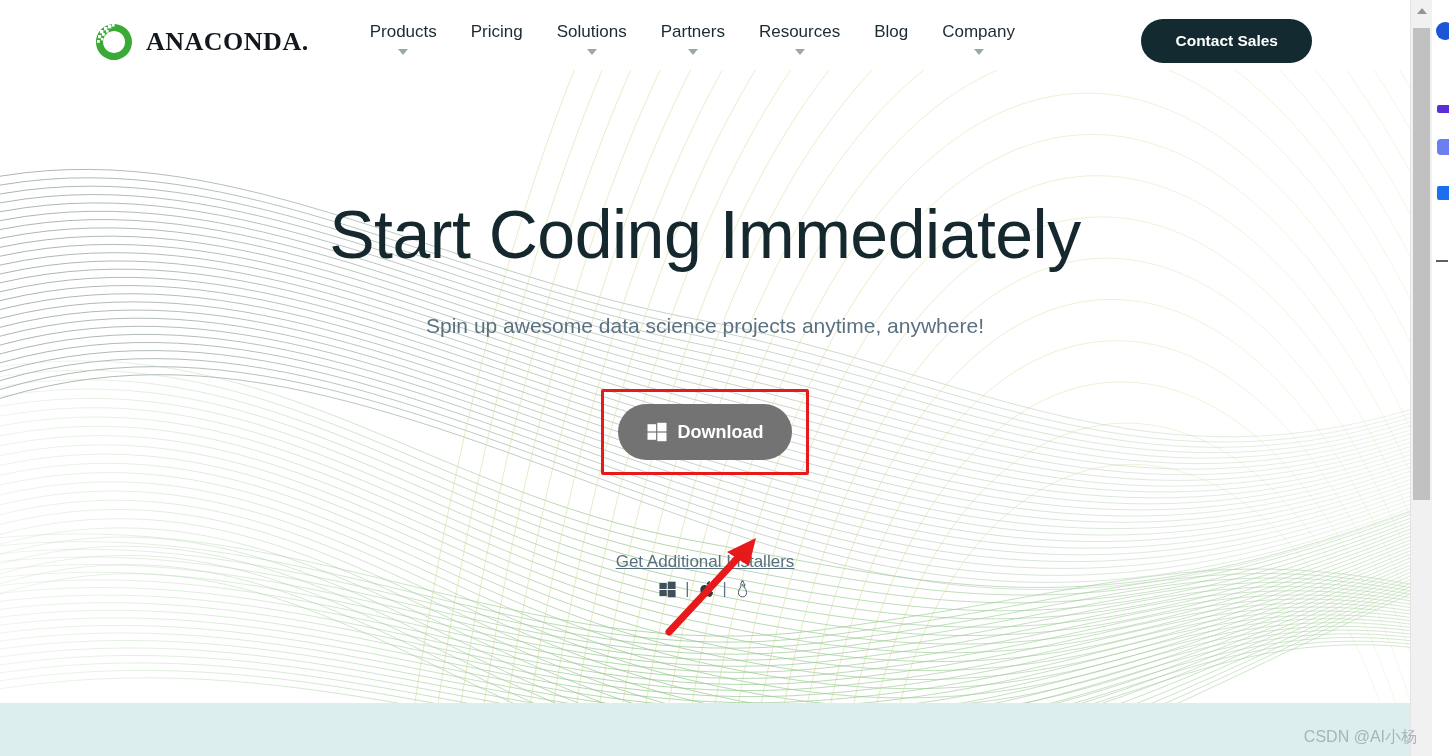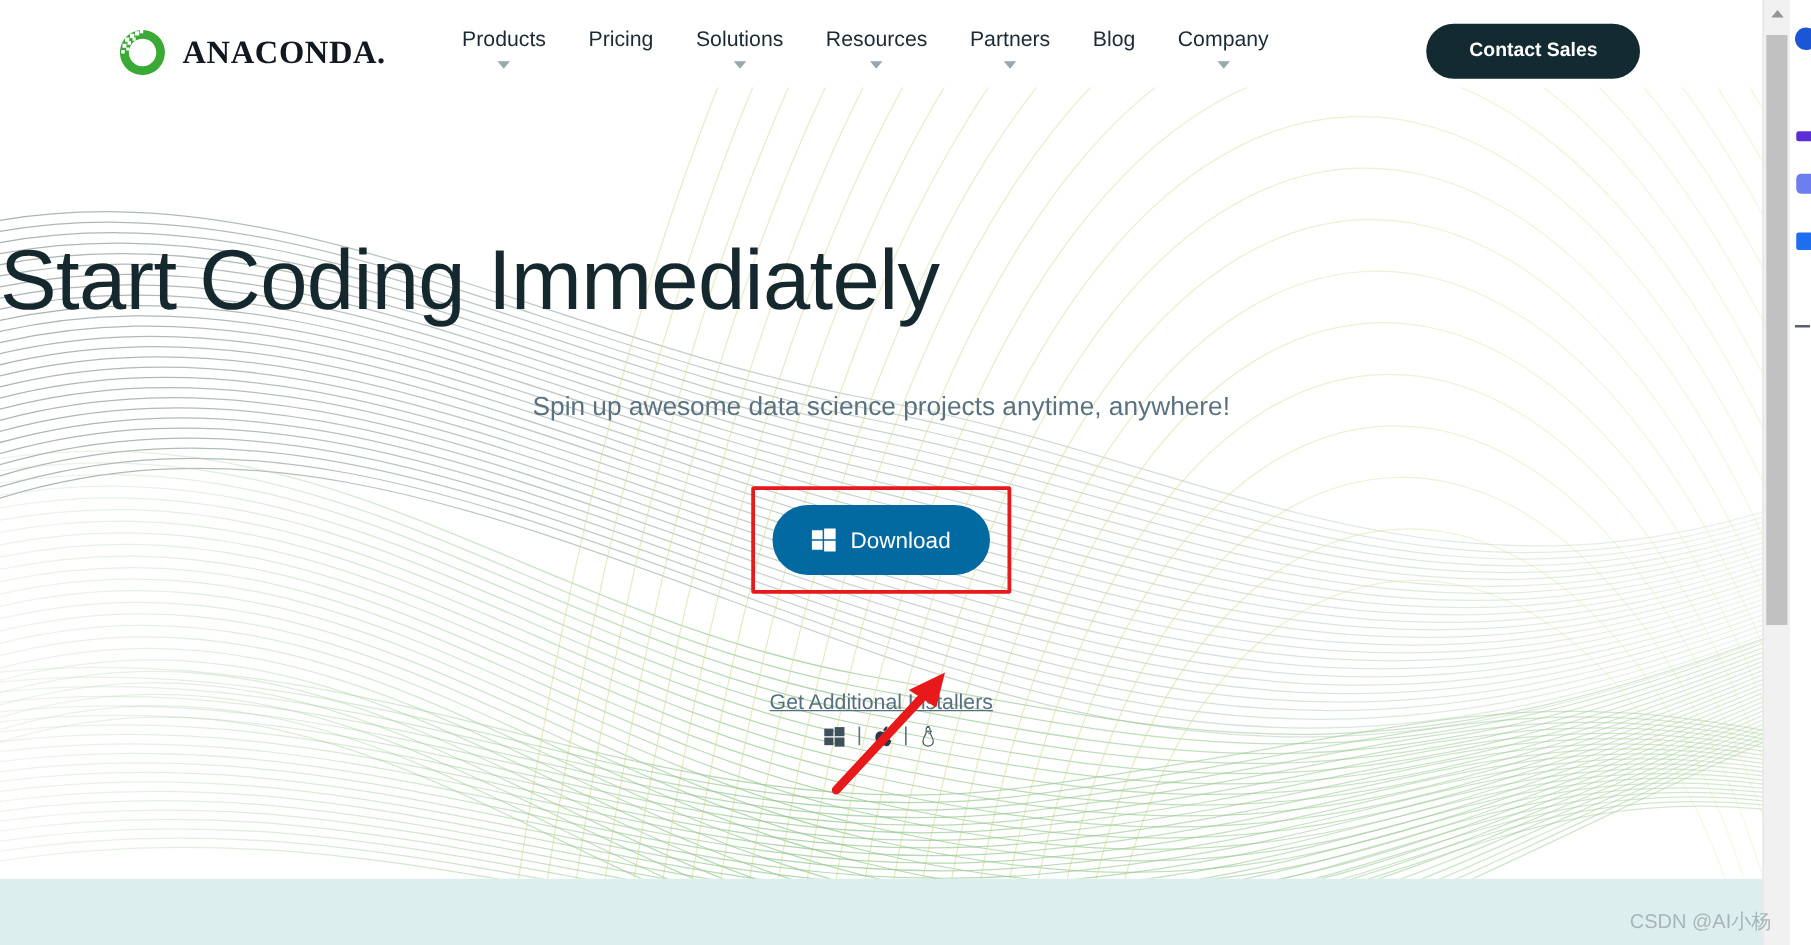--- a/index.html
+++ b/index.html
@@ -108,24 +108,24 @@
   #hero {
     position: absolute;
     left: 0; top: 84px;
     width: 1410px;
     height: 619px;
     z-index: 10;
   }
 
   #headline {
     position: absolute;
-    top: 104px;
+    top: 114px;
     left: 0;
     width: 1410px;
-    text-align: left;
+    text-align: center;
     font-size: 68px;
     font-weight: 300;
     color: #15282e;
     letter-spacing: -0.5px;
     line-height: 1.08;
     font-family: "Liberation Sans", sans-serif;
   }
 
   #subhead {
     position: absolute;
@@ -176,24 +176,24 @@
 
   #download-btn {
     display: flex;
     align-items: center;
     justify-content: center;
     gap: 11px;
     width: 174px;
     height: 56px;
     border: none;
     border-radius: 28px;
-    background: #0369a1;
+    background: #737373;
     color: #ffffff;
     font-size: 18px;
-    font-weight: normal;
+    font-weight: bold;
     cursor: pointer;
     font-family: "Liberation Sans", sans-serif;
   }
 
   #installers {
     position: absolute;
     top: 468px;
     left: 0;
     width: 1410px;
     text-align: center;
@@ -536,25 +536,25 @@
         <span class="caret"></span>
       </div>
       <div class="nav-item">
         <span class="nav-label">Pricing</span>
       </div>
       <div class="nav-item">
         <span class="nav-label">Solutions</span>
         <span class="caret"></span>
       </div>
       <div class="nav-item">
+        <span class="nav-label">Partners</span>
+        <span class="caret"></span>
+      </div>
+      <div class="nav-item">
         <span class="nav-label">Resources</span>
-        <span class="caret"></span>
-      </div>
-      <div class="nav-item">
-        <span class="nav-label">Partners</span>
         <span class="caret"></span>
       </div>
       <div class="nav-item">
         <span class="nav-label">Blog</span>
       </div>
       <div class="nav-item">
         <span class="nav-label">Company</span>
         <span class="caret"></span>
       </div>
     </nav>

